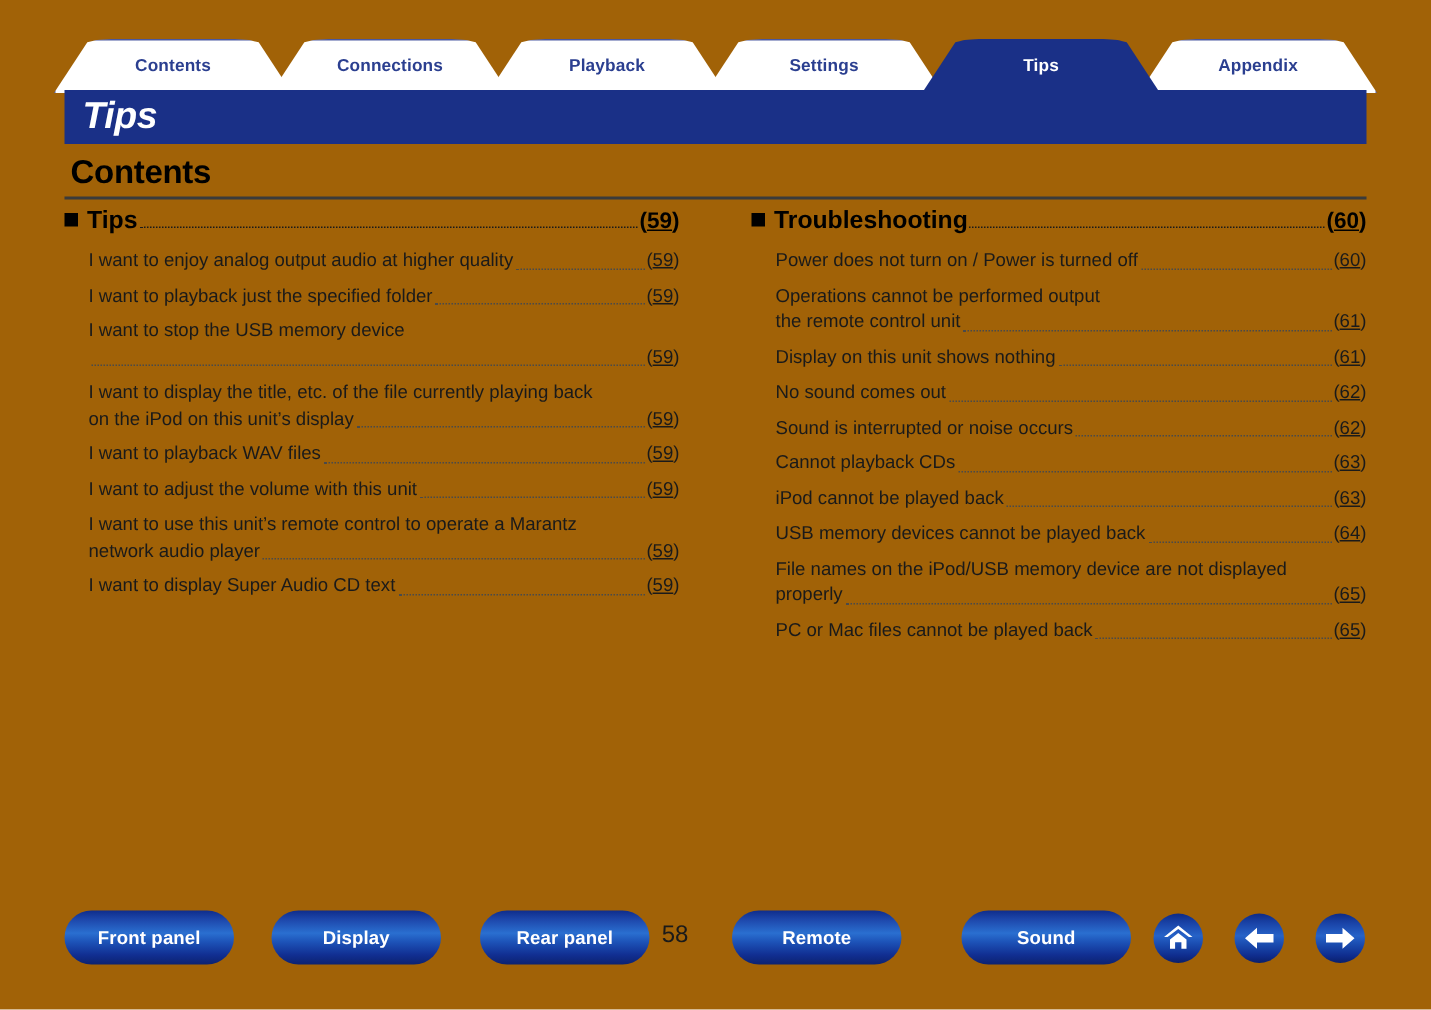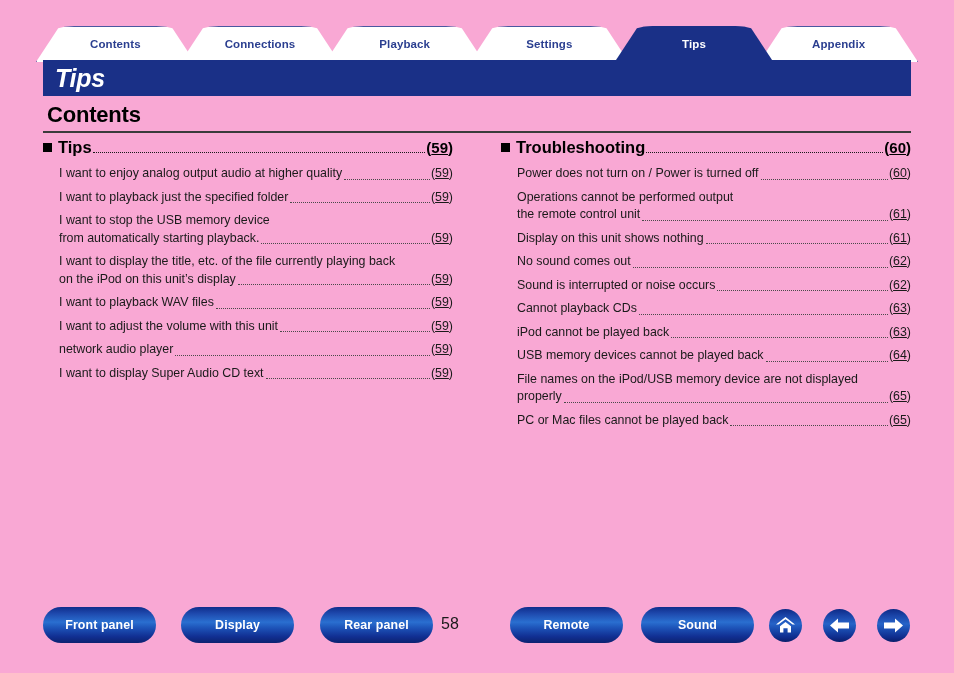--- a/index.html
+++ b/index.html
@@ -6,21 +6,21 @@
   html, body {
     margin: 0; padding: 0;
     width: 954px; height: 673px;
     background: #ffffff;
     font-family: "Liberation Sans", sans-serif;
     overflow: hidden;
   }
   .page {
     position: relative;
     width: 954px; height: 673px;
-    background: #f9a8d4;
+    background: #a16207;
   }
 
   
   .tabbar {
     position: absolute;
     left: 43px; top: 26px;
     width: 868px; height: 36px;
     display: flex;
     align-items: flex-end;
   }
@@ -172,21 +172,21 @@
     font-size: 12.4px;
     font-weight: bold;
     display: flex;
     align-items: center;
     justify-content: center;
     letter-spacing: 0.1px;
   }
   .pill.p1 { left: 43px; }
   .pill.p2 { left: 181px; }
   .pill.p3 { left: 320px; }
-  .pill.p4 { left: 510px; align-items: center; }
+  .pill.p4 { left: 488px; align-items: center; }
   .pill.p5 { left: 641px; width: 113px; }
   .pagenum {
     position: absolute;
     left: 429px; top: 8px;
     width: 42px;
     text-align: center;
     font-size: 16px;
     color: #1a1a1a;
   }
   .circ {
@@ -259,21 +259,20 @@
           <div class="entry">
             <span class="lastline">
               <span class="txt">I want to playback just the specified folder</span>
               <span class="leader"></span>
               <span class="pg">(<span class="num">59</span>)</span>
             </span>
           </div>
           <div class="entry">
             <span class="line1">I want to stop the USB memory device</span>
             <span class="lastline">
-              <span class="txt">from automatically starting playback. </span>
               <span class="leader"></span>
               <span class="pg">(<span class="num">59</span>)</span>
             </span>
           </div>
           <div class="entry">
             <span class="line1">I want to display the title, etc. of the file currently playing back</span>
             <span class="lastline">
               <span class="txt">on the iPod on this unit’s display</span>
               <span class="leader"></span>
               <span class="pg">(<span class="num">59</span>)</span>
@@ -287,20 +286,21 @@
             </span>
           </div>
           <div class="entry">
             <span class="lastline">
               <span class="txt">I want to adjust the volume with this unit</span>
               <span class="leader"></span>
               <span class="pg">(<span class="num">59</span>)</span>
             </span>
           </div>
           <div class="entry">
+            <span class="line1">I want to use this unit’s remote control to operate a Marantz</span>
             <span class="lastline">
               <span class="txt">network audio player </span>
               <span class="leader"></span>
               <span class="pg">(<span class="num">59</span>)</span>
             </span>
           </div>
           <div class="entry">
             <span class="lastline">
               <span class="txt">I want to display Super Audio CD text </span>
               <span class="leader"></span>

